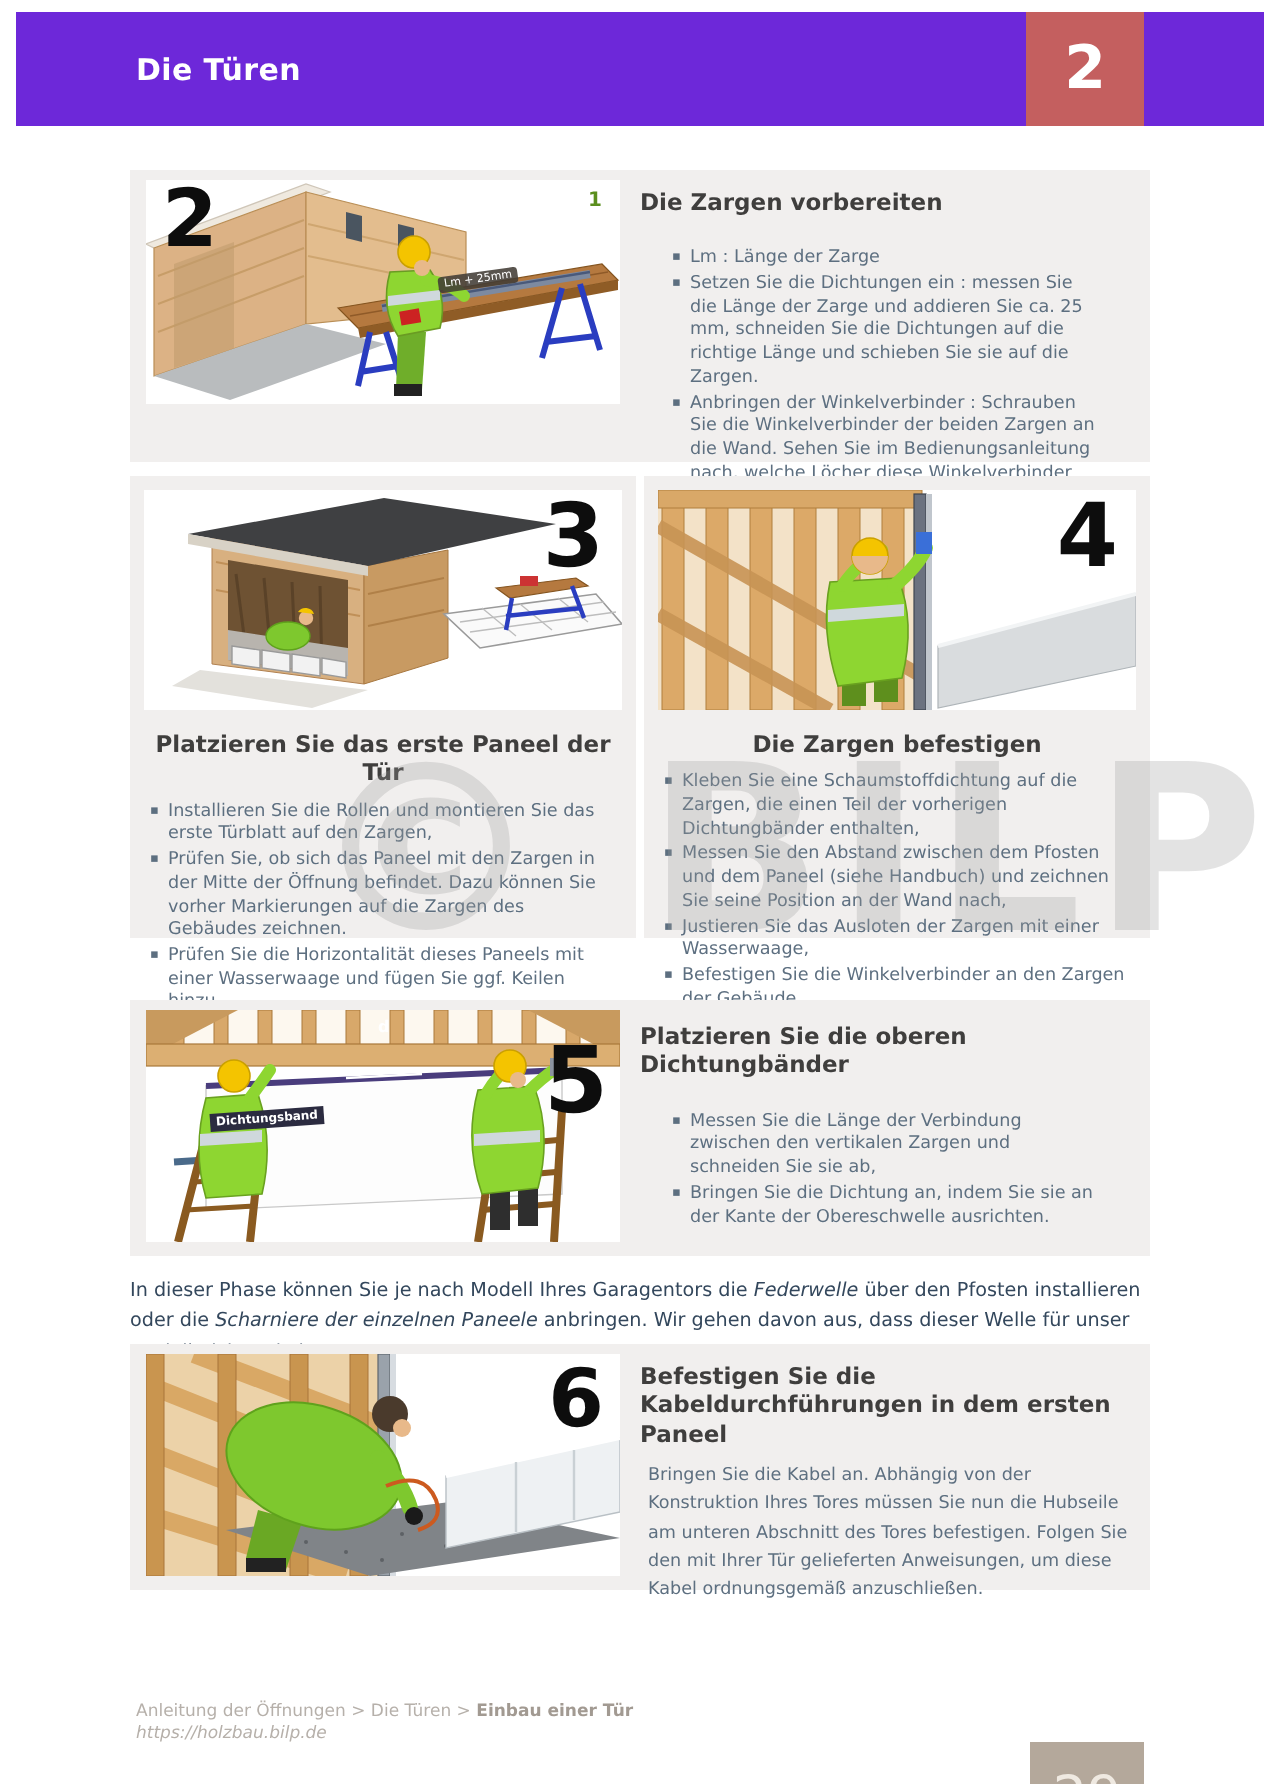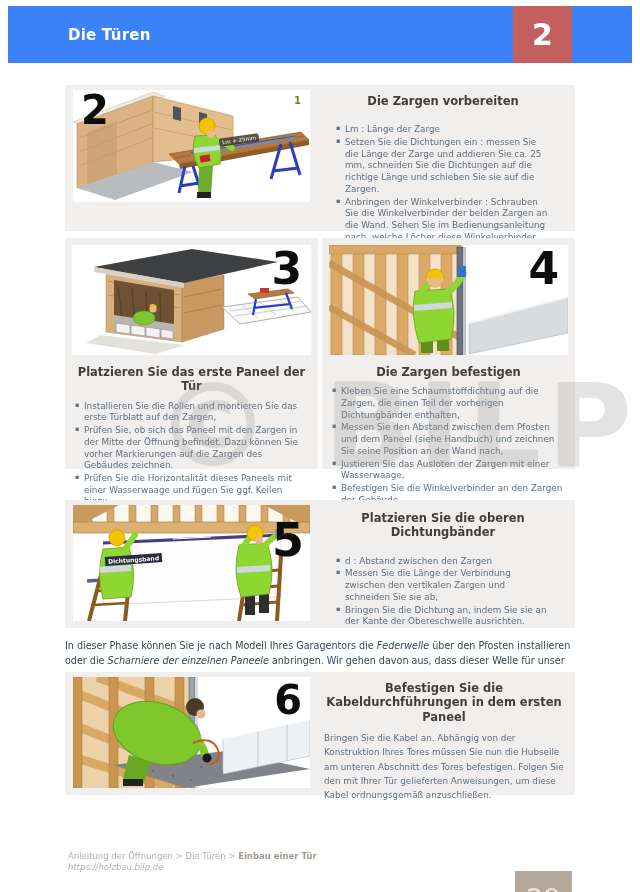--- a/index.html
+++ b/index.html
@@ -1,32 +1,32 @@
 <!DOCTYPE html>
 <html><head>
 <meta charset="utf-8">
 <style>
   html,body{margin:0;padding:0;background:#ffffff;}
   .page{position:relative;width:640px;height:892px;background:#ffffff;
         font-family:"DejaVu Sans", sans-serif;overflow:hidden;}
 
   
-  .topbar{position:absolute;left:8px;top:6px;width:624px;height:57px;background:#3b82f6;}
+  .topbar{position:absolute;left:8px;top:6px;width:624px;height:57px;background:#6d28d9;}
   .topbar-title{position:absolute;left:60px;top:50%;transform:translateY(-50%);
         color:#ffffff;font-weight:bold;font-size:15px;letter-spacing:.2px;}
   .chapter-box{position:absolute;left:505px;top:0;width:59px;height:57px;background:#c45f5f;
         display:flex;align-items:center;justify-content:center;
         color:#ffffff;font-size:30px;font-weight:bold;}
 
   
   .block{position:absolute;background:#f1efee;}
   .fig{position:absolute;background:#ffffff;overflow:hidden;}
   .fig svg{position:absolute;left:0;top:0;width:100%;height:100%;}
   .stepnum{position:absolute;font-weight:bold;color:#0d0d0d;line-height:1;z-index:2;}
-  h3.step-title{margin:0 0 7px 0;font-size:11.5px;font-weight:bold;color:#3f3e3d;line-height:1.25;text-align:center;}
+  h3.step-title{margin:0 0 7px 0;font-size:11.5px;font-weight:bold;color:#3f3e3d;line-height:1.25;}
   ul.bullets{list-style:none;margin:16px;padding:0;}
   ul.bullets li{position:relative;padding-left:9px;margin-bottom:1px;
         font-size:8.8px;line-height:1.33;color:#5d6f80;}
   ul.bullets li::before{content:"▪";position:absolute;left:0;top:0;font-size:6.5px;color:#5d6f80;}
   .step-body{font-size:8.8px;line-height:1.62;color:#5d6f80;margin:4px;}
 
   
   .s2{left:65px;top:85px;width:510px;height:146px;}
   .s2 .fig{left:8px;top:5px;width:237px;height:112px;}
   .s2 .stepnum{left:8px;top:0px;font-size:40px;}
@@ -259,21 +259,20 @@
         <circle cx="182" cy="28" r="8" fill="#f4c400" stroke="#caa000" stroke-width="0.8"></circle>
         <circle cx="186" cy="35" r="4" fill="#e8b98a"></circle>
       </svg>
       <div class="stepnum">5</div>
       <div class="lbl-d">d</div>
       <div class="lbl-band">Dichtungsband</div>
     </div>
     <div class="txt">
       <h3 class="step-title">Platzieren Sie die oberen Dichtungbänder</h3>
       <ul class="bullets">
-        <li>d : Abstand zwischen den Zargen</li>
         <li>Messen Sie die Länge der Verbindung zwischen den vertikalen Zargen und schneiden Sie sie ab,</li>
         <li>Bringen Sie die Dichtung an, indem Sie sie an der Kante der Obereschwelle ausrichten.</li>
       </ul>
     </div>
   </div>
 
   <p class="interlude"><span>In dieser Phase können Sie je nach Modell Ihres Garagentors die </span><i>Federwelle</i><span> über den Pfosten installieren oder die </span><i>Scharniere der einzelnen Paneele</i><span> anbringen. Wir gehen davon aus, dass dieser Welle für unser Modell nicht existiert.</span></p>
 
   <div class="block s6">
     <div class="fig">

